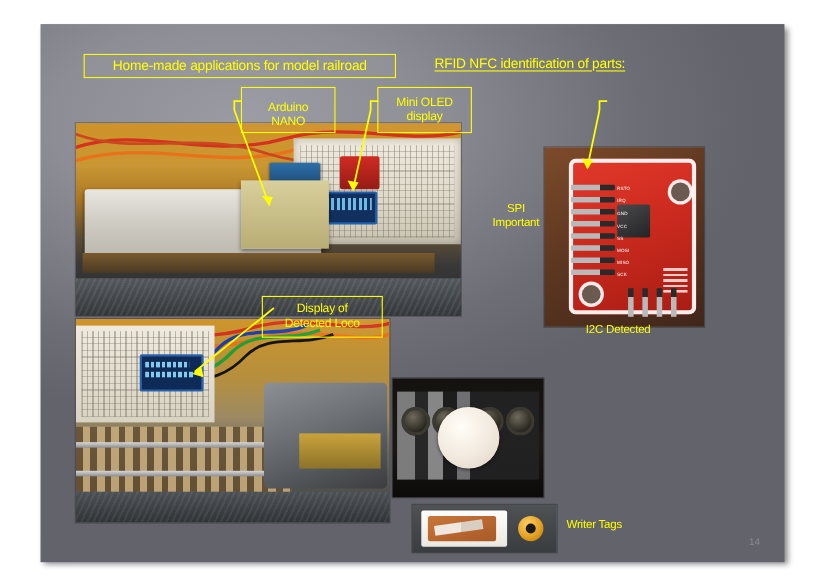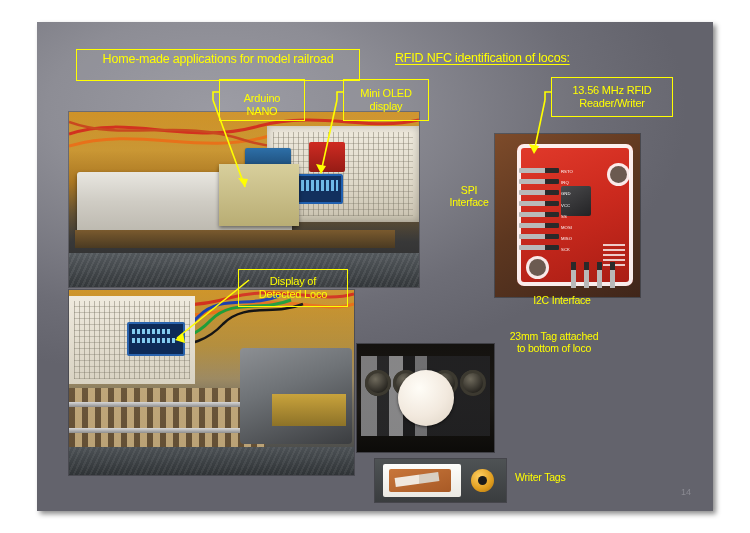--- a/index.html
+++ b/index.html
@@ -307,25 +307,25 @@
   .t-head   { font-size: 12.5px; }
   .t-lbl    { font-size: 11px; }
   .t-small  { font-size: 10.5px; }
   .t-italic { font-style: italic; font-size: 10.5px; text-align: left; line-height: 1.22; }
 </style>
 </head>
 <body>
 
 <div id="slide-canvas">
 
-  <div class="callout t-title" style="left:39px; top:27px; width:284px; height:32px; display:flex; align-items:flex-start; justify-content:center;">
+  <div class="callout t-title" style="left:39px; top:27px; width:284px; height:22px; display:flex; align-items:flex-end; justify-content:center;">
     <span>Home-made applications for model railroad</span>
   </div>
 
-  <div class="plainlabel t-head underline-head" style="left:358px; top:29px; width:260px; text-align:left;">RFID NFC identification of locos:</div>
+  <div class="plainlabel t-head underline-head" style="left:358px; top:29px; width:260px; text-align:left;">RFID NFC identification of parts:</div>
 
   <div class="photo" id="photo-loco-breadboard">
     <svg class="wires" viewBox="0 0 350 62" preserveAspectRatio="none">
       <path d="M0,22 C60,2 120,34 190,14 C250,-2 300,20 350,8" stroke="#d2321f" stroke-width="3" fill="none"></path>
       <path d="M0,34 C70,14 130,44 200,24 C260,8 310,30 350,18" stroke="#e8711a" stroke-width="3" fill="none"></path>
       <path d="M0,10 C55,30 110,6 175,28 C240,48 300,24 350,34" stroke="#c9481f" stroke-width="2.5" fill="none"></path>
       <path d="M195,50 C215,30 240,46 268,26" stroke="#1a3fb0" stroke-width="2.5" fill="none"></path>
       <path d="M205,54 C225,36 250,50 278,30" stroke="#111" stroke-width="2.5" fill="none"></path>
       <path d="M215,58 C235,40 258,54 288,34" stroke="#1f9e3a" stroke-width="2.5" fill="none"></path>
     </svg>
@@ -432,36 +432,30 @@
   <div class="callout t-lbl" style="left:182px; top:57px; width:86px; height:42px; display:flex; flex-direction:column; align-items:center; justify-content:flex-end;">
     <span style="white-space:pre-line;">Arduino
 NANO</span>
   </div>
 
   <div class="callout t-lbl" style="left:306px; top:57px; width:86px; height:42px; display:flex; flex-direction:column; align-items:center; justify-content:center;">
     <span style="white-space:pre-line;">Mini OLED
 display</span>
   </div>
 
-  <div class="callout t-lbl" style="left:514px; top:55px; width:122px; height:40px; display:flex; flex-direction:column; align-items:center; justify-content:center;">
-    <span style="white-space:pre-line;">13.56 MHz RFID
-Reader/Writer</span>
-  </div>
 
   <div class="callout t-lbl" style="left:201px; top:247px; width:110px; height:38px; display:flex; flex-direction:column; align-items:center; justify-content:center;">
     <span style="white-space:pre-line;">Display of
 Detected Loco</span>
   </div>
 
 
   <div class="plainlabel t-small" style="left:404px; top:162px; width:56px; text-align:center; white-space:pre-line;">SPI
-Interface</div>
-
-  <div class="plainlabel t-small" style="left:470px; top:272px; width:110px; text-align:center;">I2C Interface</div>
-
-  <div class="plainlabel t-small" style="left:422px; top:308px; width:190px; text-align:center; white-space:pre-line;">23mm Tag attached
-to bottom of loco</div>
+Important</div>
+
+  <div class="plainlabel t-small" style="left:470px; top:272px; width:110px; text-align:center;">I2C Detected</div>
+
 
   <div class="plainlabel t-small" style="left:478px; top:449px; width:120px; text-align:left;">Writer Tags</div>
 
   <div id="slide-page-number">14</div>
 
 </div>
 
 </body></html>

